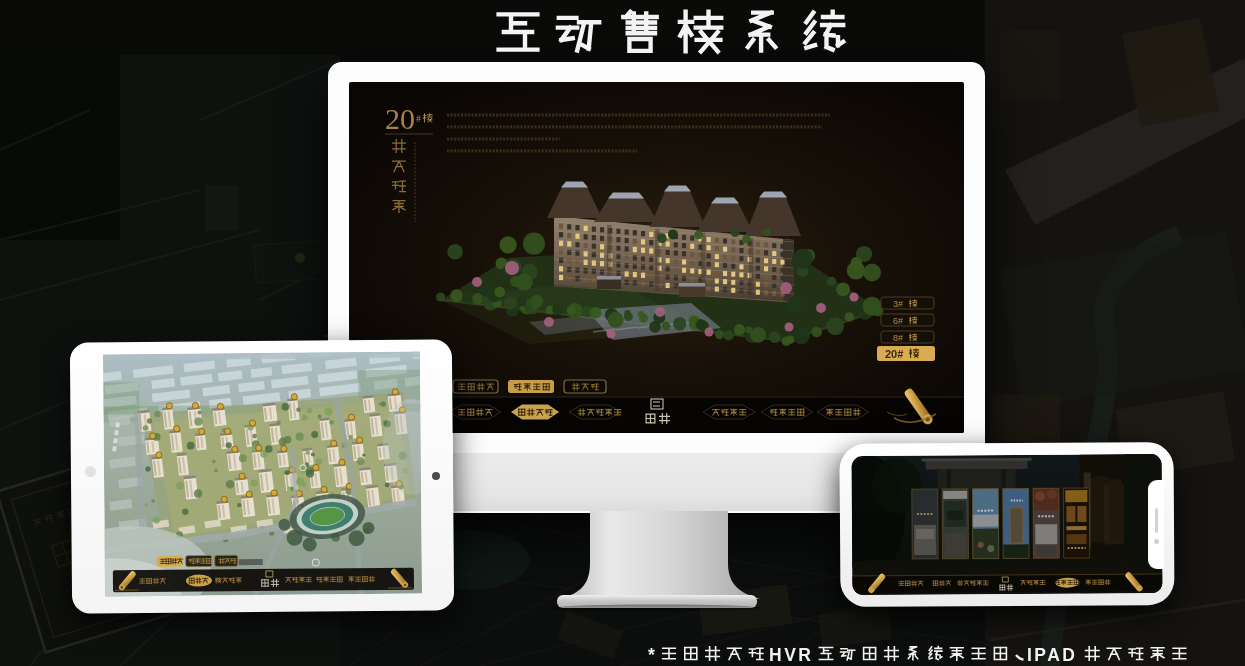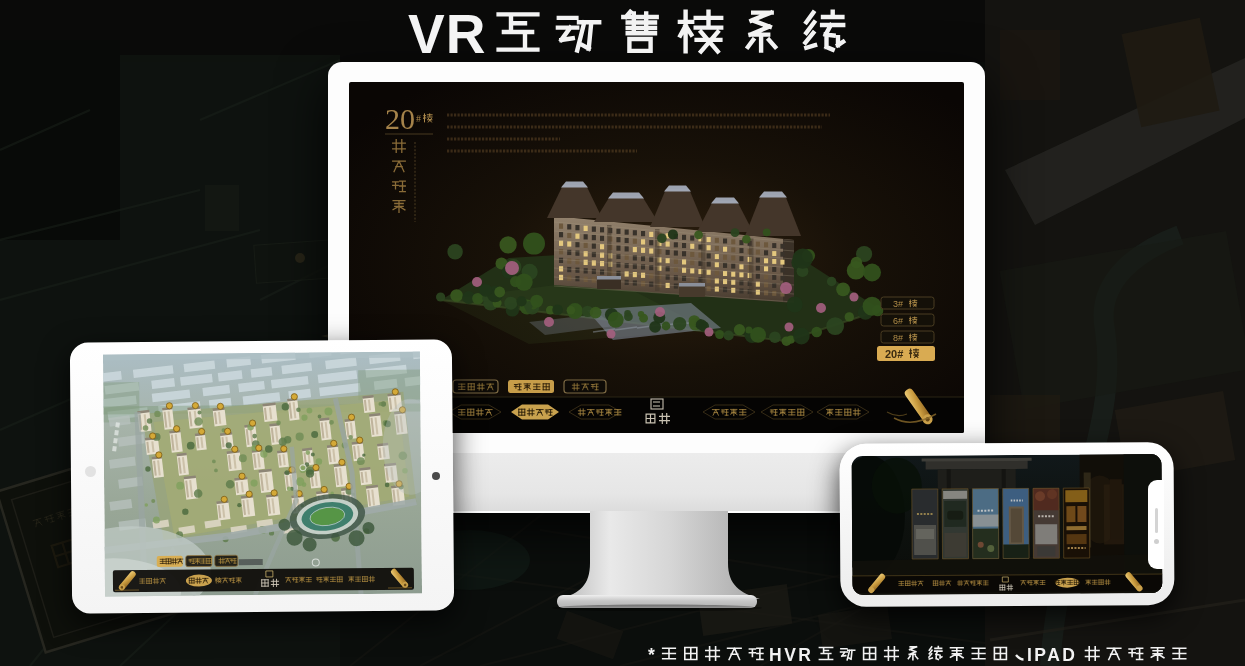--- a/index.html
+++ b/index.html
@@ -468,21 +468,20 @@
       <line x1="304" y1="324" x2="311" y2="324" stroke="#cfc8b8" stroke-width="1"></line>
       <path d="M297.1 332.1L305.9 332.1M297.1 332.1L297.1 340.9M305.9 332.1L305.9 340.9M297.1 340.9L305.9 340.9M297.1 336.5L305.9 336.5M301.5 332.1L301.5 340.9M313.3 331.6L313.3 341.4M317.7 331.6L317.7 341.4M310.6 334.3L320.4 334.3M310.6 338.7L320.4 338.7" stroke="#c9c2b2" stroke-width="1.20" fill="none" stroke-linecap="square"></path>
       <g transform="translate(570,325) rotate(-35)">
         <rect x="-4.5" y="-21" width="9" height="38" rx="4" fill="url(#gold)"></rect>
         <circle cx="0" cy="15" r="5" fill="#caa04a"></circle>
         <circle cx="0" cy="15" r="2.2" fill="#6a4a16"></circle>
       </g>
       <path d="M545 336 q 18 10 42 -4" stroke="#8a6a2c" stroke-width="1.5" fill="none" opacity="0.8"></path>
       <path d="M538 330 q 10 6 20 2" stroke="#6a5222" stroke-width="1.2" fill="none" opacity="0.7"></path>
     </svg>
-<div style="position:absolute;left:408px;top:2px;width:90px;height:56px;color:#f4f4f4;font-family:'Liberation Sans',sans-serif;font-weight:bold;font-size:55px;letter-spacing:1px">VR</div>
     <svg width="400" height="60" viewBox="0 0 400 60" style="position:absolute;left:494px;top:0">
       <path d="M4.6 14.4L43.4 14.4M4.6 49.6L43.4 49.6M9.9 32.0L38.1 32.0M17.0 14.4L17.0 32.0M31.0 32.0L31.0 49.6M17.0 23.2L31.0 23.2" stroke="#f3f3f3" stroke-width="4.4" fill="none" stroke-linecap="square"></path>
       <path d="M64.8 17.9L82.4 17.9M63.9 27.6L83.2 27.6M76.2 27.6L67.4 39.9M67.4 39.9L78.8 38.2M85.0 22.3L105.2 22.3M97.3 22.3L94.7 48.7M94.7 48.7L88.5 45.2M90.3 22.3L83.2 50.5" stroke="#f3f3f3" stroke-width="4.4" fill="none" stroke-linecap="square"></path>
       <path d="M136.3 11.8L131.9 17.0M139.8 13.5L139.8 33.3M129.3 17.0L162.7 17.0M133.7 22.5L161.0 22.5M133.7 28.0L161.0 28.0M133.7 33.3L161.0 33.3M152.2 13.5L152.2 33.3M135.4 39.0L156.6 39.0M135.4 39.0L135.4 50.9M156.6 39.0L156.6 50.9M135.4 50.9L156.6 50.9" stroke="#f3f3f3" stroke-width="4.4" fill="none" stroke-linecap="square"></path>
       <path d="M191.6 11.8L191.6 51.4M185.9 21.9L198.2 21.9M191.6 25.8L186.3 35.5M191.6 25.8L197.3 34.6M201.7 17.9L227.2 17.9M214.5 11.8L214.5 25.8M201.7 27.6L227.2 27.6M202.6 39.9L226.4 39.9M207.0 32.0L223.7 51.4M223.7 32.0L207.0 51.4" stroke="#f3f3f3" stroke-width="4.4" fill="none" stroke-linecap="square"></path>
       <path d="M259.2 12.6L277.7 12.6M276.8 12.6L257.4 20.6M259.2 20.6L275.9 26.7M275.0 26.7L256.6 34.6M256.6 34.6L274.2 34.6M267.1 34.6L267.1 50.5M259.2 39.9L253.9 47.0M275.0 39.9L281.2 47.0" stroke="#f3f3f3" stroke-width="4.4" fill="none" stroke-linecap="square"></path>
       <path d="M319.3 12.6L312.3 22.3M320.2 22.3L312.3 32.9M319.3 32.9L311.4 42.6M312.3 47.8L321.1 45.2M329.0 17.0L348.4 17.0M338.7 11.8L338.7 16.2M328.1 25.0L349.2 25.0M336.9 25.0L331.6 34.6M331.6 34.6L339.6 35.5M332.5 37.3L332.5 47.0M332.5 47.0L338.7 49.6M344.0 37.3L344.0 45.2M344.0 45.2L349.2 41.7" stroke="#f3f3f3" stroke-width="4.4" fill="none" stroke-linecap="square"></path>
     </svg>
 <div style="position:absolute;left:71px;top:341px;width:382px;height:271px;background:linear-gradient(180deg,#ffffff,#f4f4f4);border-radius:18px;box-shadow:0 10px 30px rgba(0,0,0,0.75);transform:rotate(-0.5deg)"></div>
     <div style="position:absolute;left:85px;top:466px;width:11px;height:11px;border-radius:50%;background:#e2e2e2"></div>

